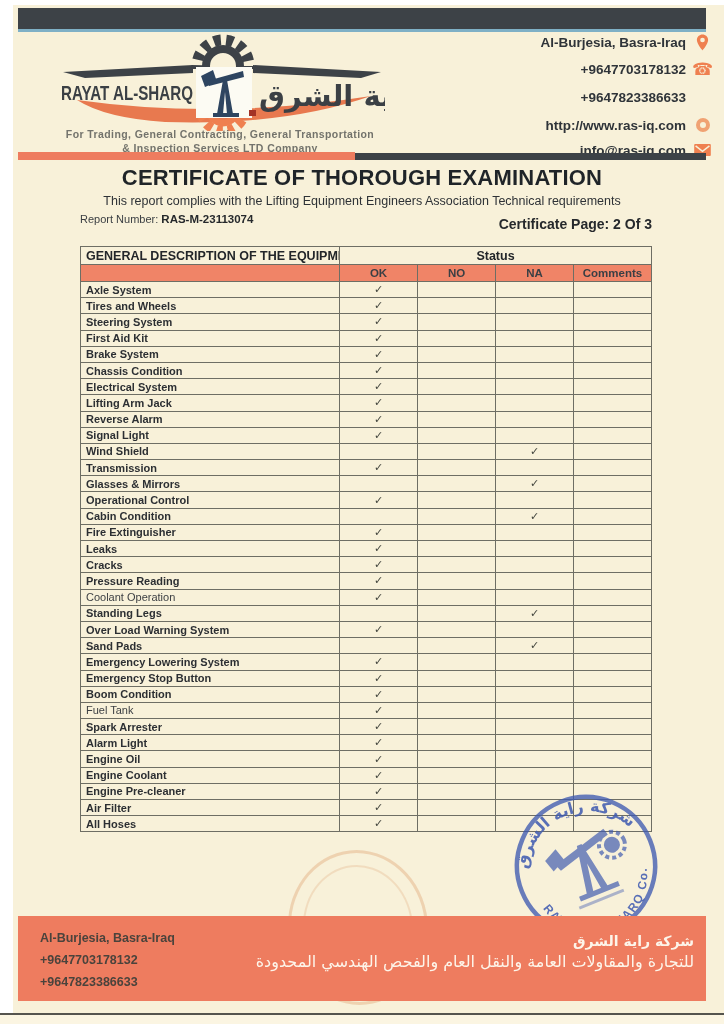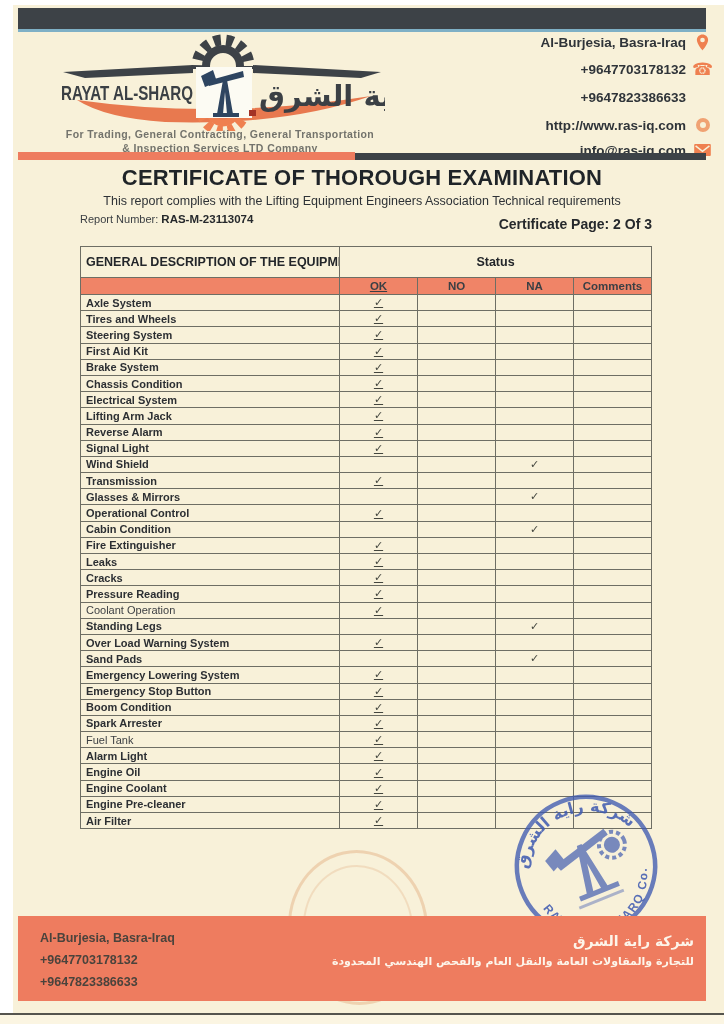--- a/index.html
+++ b/index.html
@@ -41,45 +41,45 @@
   .report-left { position: absolute; left: 0; top: 0; color: #3a3e42; }
   .report-left b { font-size: 11.5px; color: #26292c; }
   .report-right { position: absolute; right: 0; top: 3px; font-size: 14px; font-weight: 700; color: #26292c; }
 
   
   table.equip { position: absolute; left: 80px; top: 246px; width: 572px;
                 border-collapse: collapse; table-layout: fixed; }
   table.equip td, table.equip th { border: 1px solid #6e6e64; overflow: hidden; white-space: nowrap; }
   th.desc-h { width: 259px; height: 18px; text-align: left; padding-left: 5px;
               font-size: 12.5px; color: #23262a; background: #f8f1d9; }
-  th.status-h { height: 31px; font-size: 12.5px; color: #23262a; background: #f8f1d9; text-align: center; }
+  th.status-h { height: 18px; font-size: 12.5px; color: #23262a; background: #f8f1d9; text-align: center; }
   tr.sub-h td { background: #f08467; height: 17px; text-align: center;
                 font-size: 11.5px; font-weight: 700; color: #3a3f44; }
-  td.c-ok { width: 53px; text-decoration: underline; } td.c-no { width: 54px; } td.c-na { width: 52px; } td.c-cm { width: 154px; }
+  td.c-ok { width: 53px; } td.c-no { width: 54px; } td.c-na { width: 52px; } td.c-cm { width: 154px; }
   tr.data-row td { height: 16.2px; font-size: 11px; background: #f8f1d9; }
   td.label { text-align: left; padding-left: 5px; font-weight: 700; color: #2c2f33; }
   td.label.regular { font-weight: 400; color: #3c3f43; }
   td.check { text-align: center; color: #44463e; font-size: 11.5px; font-family: "DejaVu Sans", sans-serif; }
 
   
   .stamp { position: absolute; left: 500px; top: 780px; width: 172px; height: 172px;
            transform: rotate(-22deg); opacity: .85; }
   .seal  { position: absolute; left: 288px; top: 850px; width: 140px; height: 155px;
            border: 3px solid rgba(214, 139, 84, .30); border-radius: 50%; transform: rotate(-6deg); }
   .seal-inner { position: absolute; left: 12px; top: 12px; right: 12px; bottom: 12px;
                 border: 2px solid rgba(214, 139, 84, .20); border-radius: 50%; }
 
   
   .footer-band { position: absolute; left: 18px; top: 916px; width: 688px; height: 85px; background: #ee7c5f; }
   .footer-left { position: absolute; left: 22px; top: 11px; font-size: 12.5px; font-weight: 700;
                  color: #4a433c; line-height: 22px; }
   .footer-right { position: absolute; right: 12px; top: 14px; text-align: right; color: #fdf5ea;
                   direction: rtl; font-family: "DejaVu Sans", sans-serif; }
   .footer-right .ar1 { font-size: 14px; font-weight: 700; line-height: 22px; }
-  .footer-right .ar2 { font-size: 11px; font-weight: 700; line-height: 20px; }
+  .footer-right .ar2 { font-size: 16px; font-weight: 400; line-height: 20px; }
 
   .bottom-strip { position: absolute; left: 0; top: 1015px; width: 724px; height: 9px; background: #fbf5e2; }
   .bottom-line  { position: absolute; left: 0; top: 1013px; width: 724px; height: 2px; background: #55544e; }
 
   svg text { font-family: "Liberation Sans", sans-serif; }
   svg text.ar { font-family: "DejaVu Sans", sans-serif; }
 </style>
 </head>
 <body>
 
@@ -372,34 +372,34 @@
     <td class="c-cm"></td>
   </tr>
       <tr class="data-row">
     <td class="label">Boom Condition</td>
     <td class="check c-ok">✓</td>
     <td class="check c-no"></td>
     <td class="check c-na"></td>
     <td class="c-cm"></td>
   </tr>
       <tr class="data-row">
+    <td class="label regular">Fuel Tank</td>
+    <td class="check c-ok">✓</td>
+    <td class="check c-no"></td>
+    <td class="check c-na"></td>
+    <td class="c-cm"></td>
+  </tr>
+      <tr class="data-row">
     <td class="label">Spark Arrester</td>
     <td class="check c-ok">✓</td>
     <td class="check c-no"></td>
     <td class="check c-na"></td>
     <td class="c-cm"></td>
   </tr>
       <tr class="data-row">
-    <td class="label regular">Fuel Tank</td>
-    <td class="check c-ok">✓</td>
-    <td class="check c-no"></td>
-    <td class="check c-na"></td>
-    <td class="c-cm"></td>
-  </tr>
-      <tr class="data-row">
     <td class="label">Alarm Light</td>
     <td class="check c-ok">✓</td>
     <td class="check c-no"></td>
     <td class="check c-na"></td>
     <td class="c-cm"></td>
   </tr>
       <tr class="data-row">
     <td class="label">Engine Oil</td>
     <td class="check c-ok">✓</td>
     <td class="check c-no"></td>
@@ -415,20 +415,27 @@
   </tr>
       <tr class="data-row">
     <td class="label">Engine Pre-cleaner</td>
     <td class="check c-ok">✓</td>
     <td class="check c-no"></td>
     <td class="check c-na"></td>
     <td class="c-cm"></td>
   </tr>
       <tr class="data-row">
     <td class="label">Air Filter</td>
+    <td class="check c-ok">✓</td>
+    <td class="check c-no"></td>
+    <td class="check c-na"></td>
+    <td class="c-cm"></td>
+  </tr>
+      <tr class="data-row">
+    <td class="label">All Hoses</td>
     <td class="check c-ok">✓</td>
     <td class="check c-no"></td>
     <td class="check c-na"></td>
     <td class="c-cm"></td>
   </tr>
     </tbody>
 </table>
 
 <div class="seal">
     <div class="seal-inner"></div>

